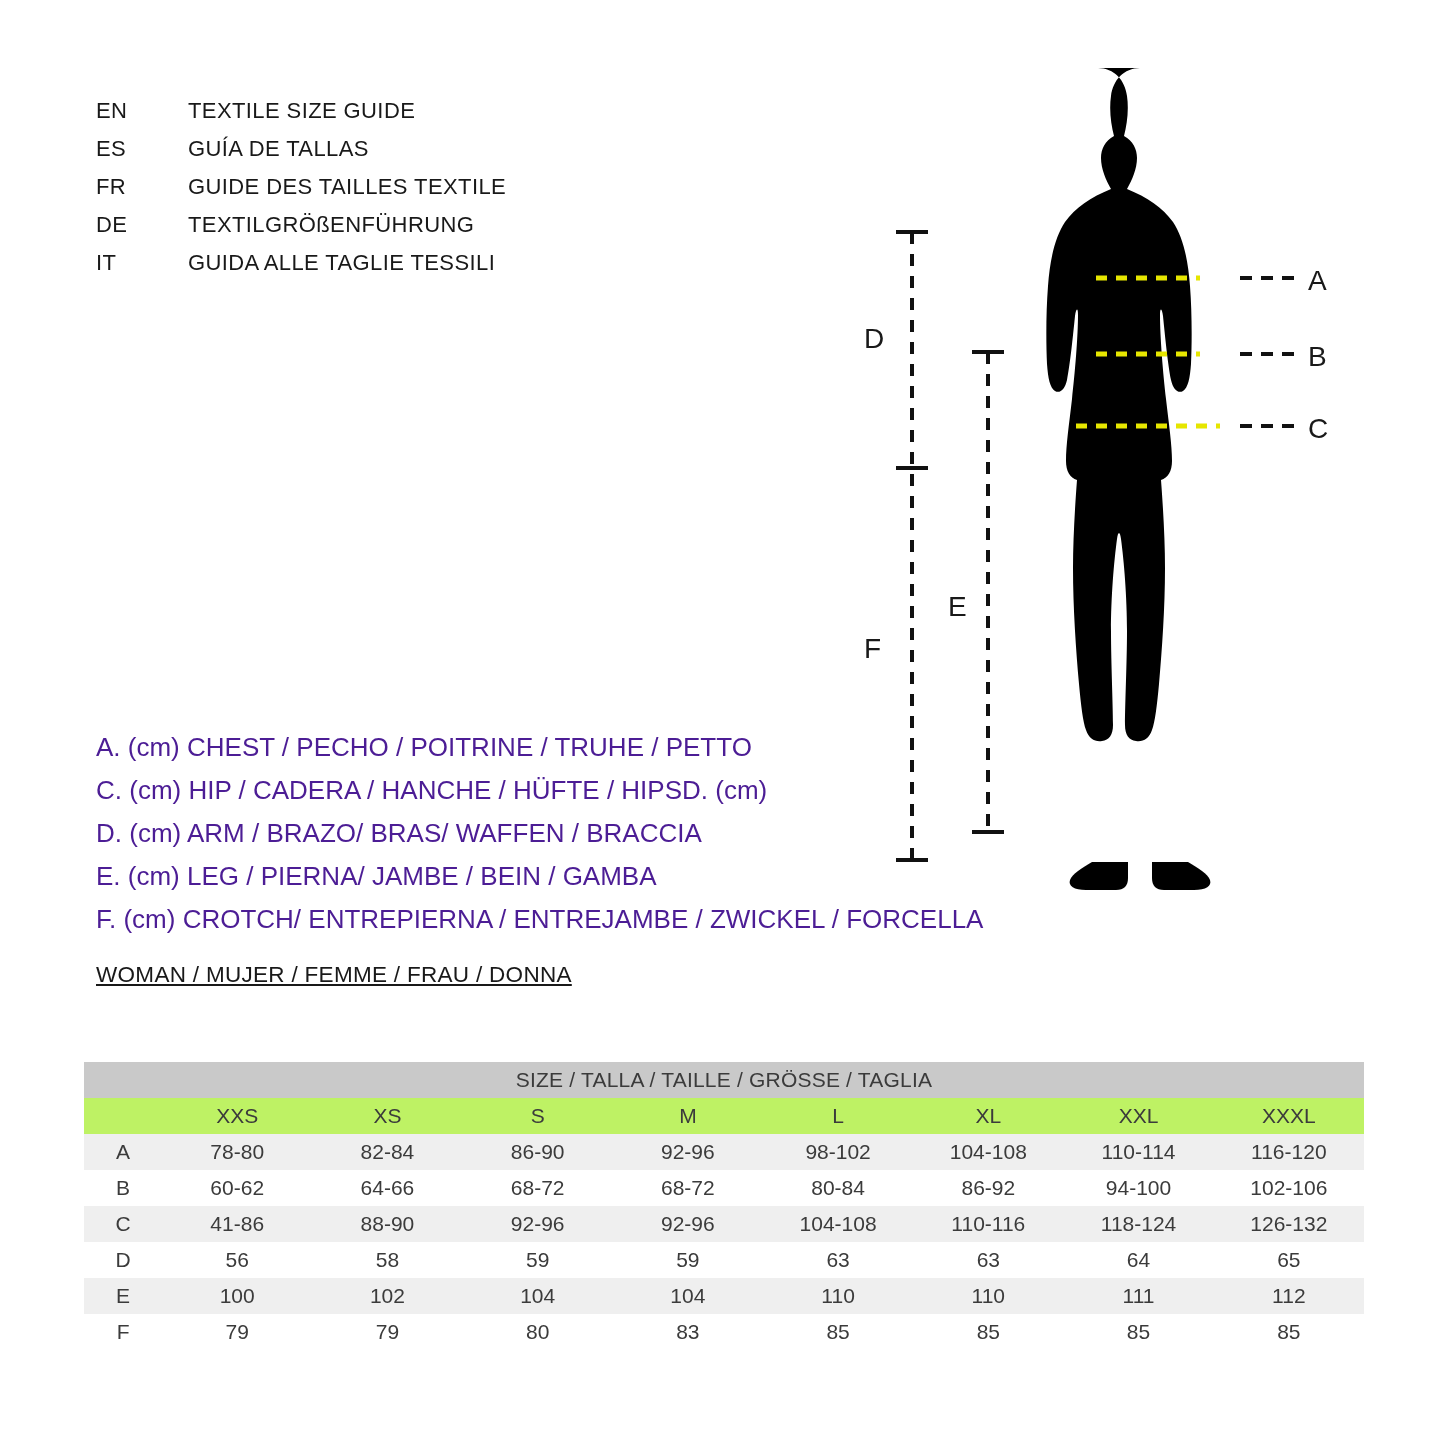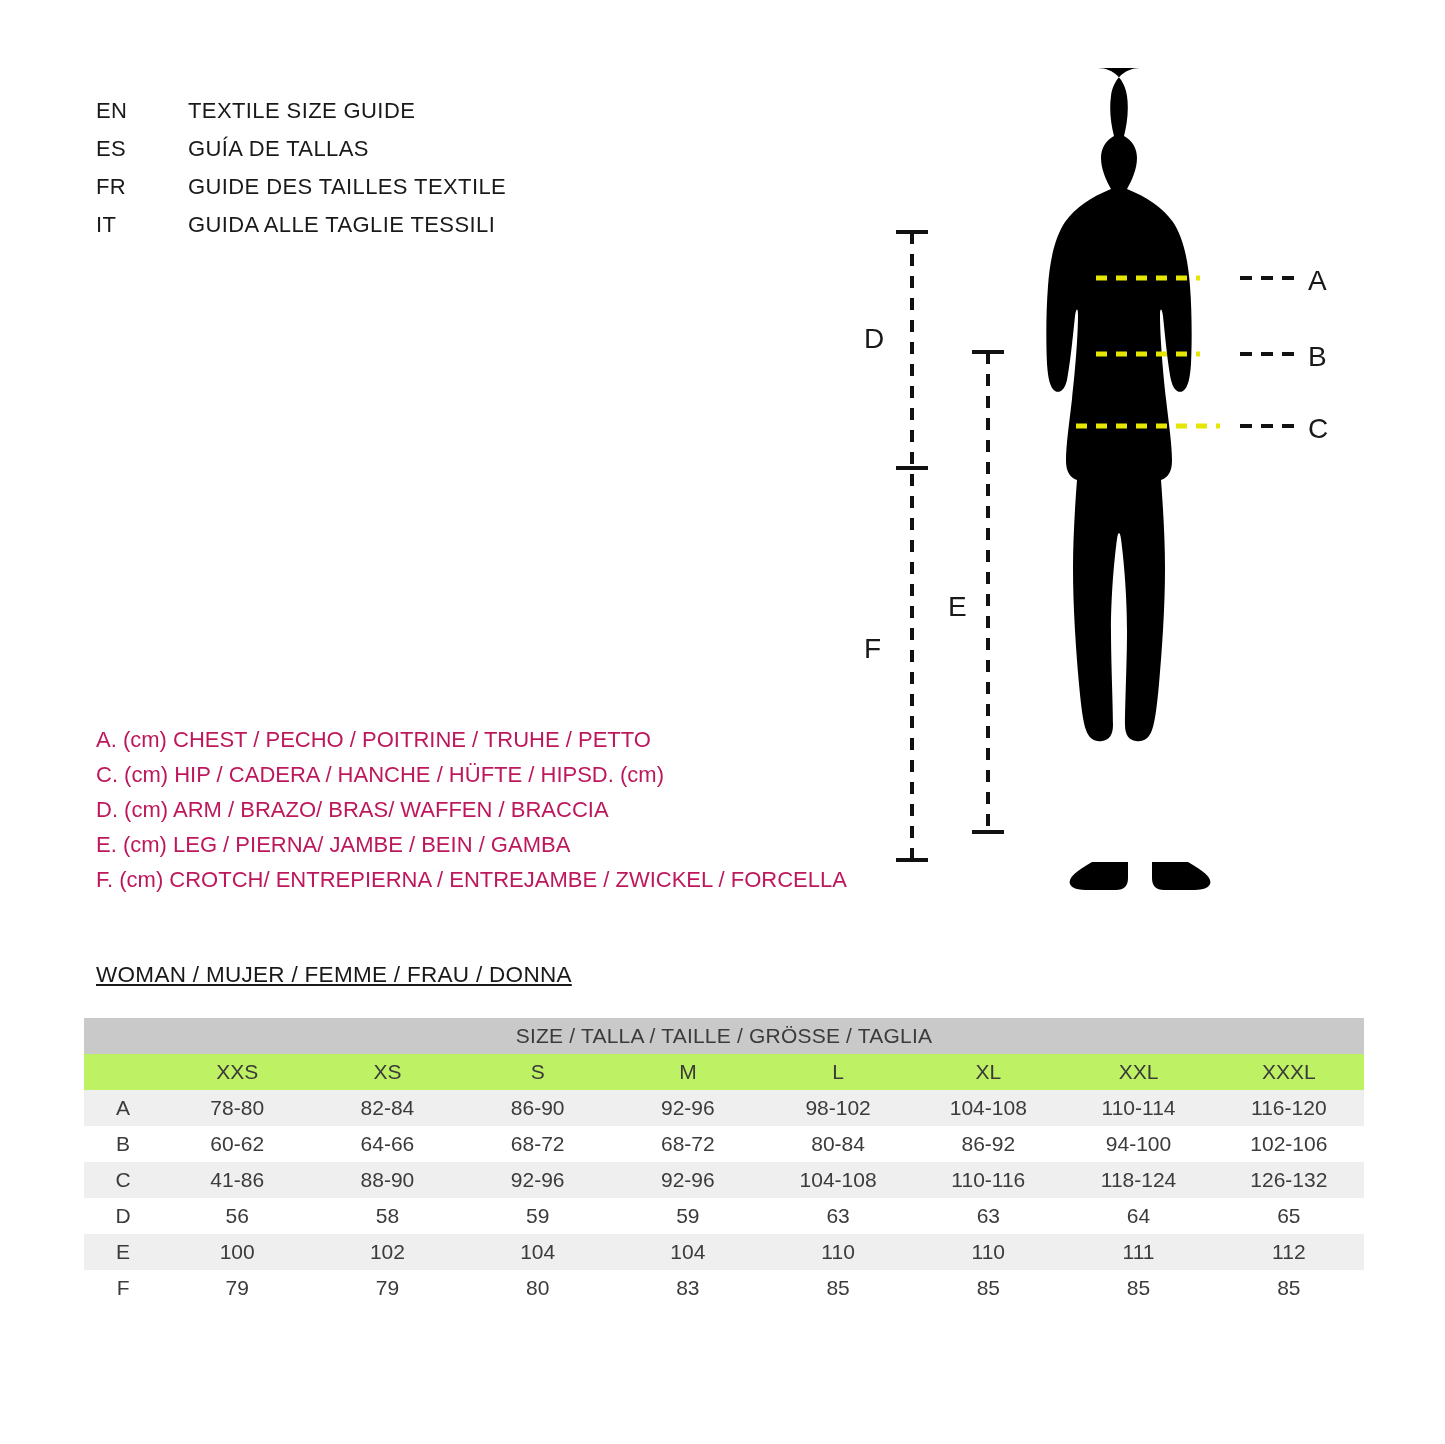--- a/index.html
+++ b/index.html
@@ -40,24 +40,25 @@
   }
 
   
   .legend {
     position: absolute;
     left: 96px;
     top: 722px;
     width: 800px;
   }
   .legend-line {
-    font-size: 22px;
+    font-size: 26px;
     line-height: 35px;
-    color: #be185d;
+    color: #4c1d95;
     white-space: nowrap;
+    margin-top: 8px;
   }
 
   .gender-line {
     position: absolute;
     left: 96px;
     top: 962px;
     font-size: 22.5px;
     color: #191919;
     letter-spacing: 0.3px;
     text-decoration: underline;
@@ -72,21 +73,21 @@
     height: 860px;
   }
   .figure-area svg {
     display: block;
   }
 
   
   .table-wrap {
     position: absolute;
     left: 84px;
-    top: 1018px;
+    top: 1062px;
     width: 1280px;
   }
   table.size-table {
     border-collapse: collapse;
     width: 1280px;
     table-layout: fixed;
   }
   table.size-table th,
   table.size-table td {
     font-size: 21px;
@@ -134,20 +135,24 @@
     <span class="title-lang">EN</span>
     <span class="title-text">TEXTILE SIZE GUIDE</span>
   </div>
   <div class="title-row">
     <span class="title-lang">ES</span>
     <span class="title-text">GUÍA DE TALLAS</span>
   </div>
   <div class="title-row">
     <span class="title-lang">FR</span>
     <span class="title-text">GUIDE DES TAILLES TEXTILE</span>
+  </div>
+  <div class="title-row">
+    <span class="title-lang">DE</span>
+    <span class="title-text">TEXTILGRÖßENFÜHRUNG</span>
   </div>
   <div class="title-row">
     <span class="title-lang">IT</span>
     <span class="title-text">GUIDA ALLE TAGLIE TESSILI</span>
   </div>
 </div>
 
 <div class="figure-area">
   <svg width="520" height="860" viewBox="0 0 520 860" xmlns="http://www.w3.org/2000/svg">
 

